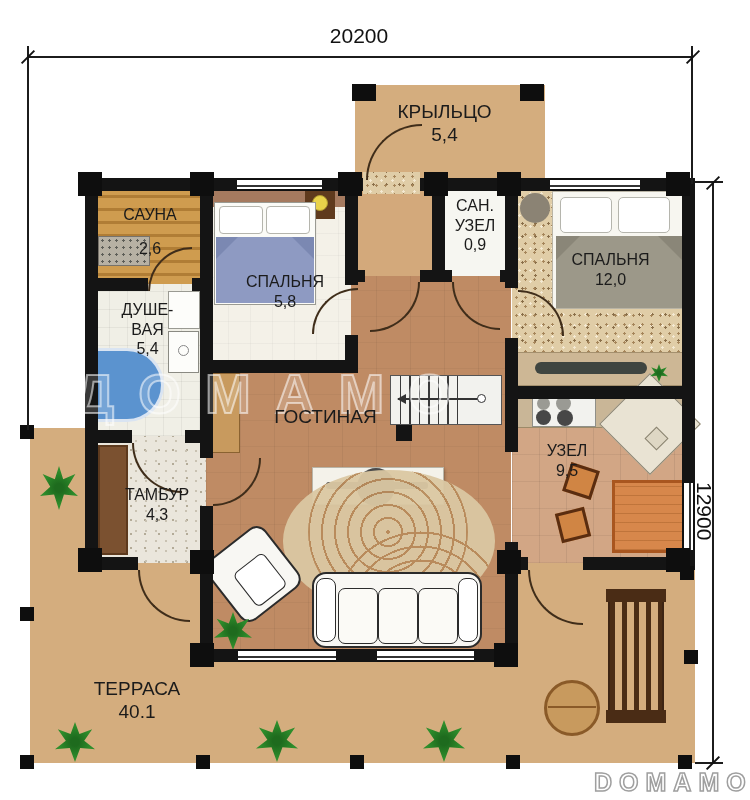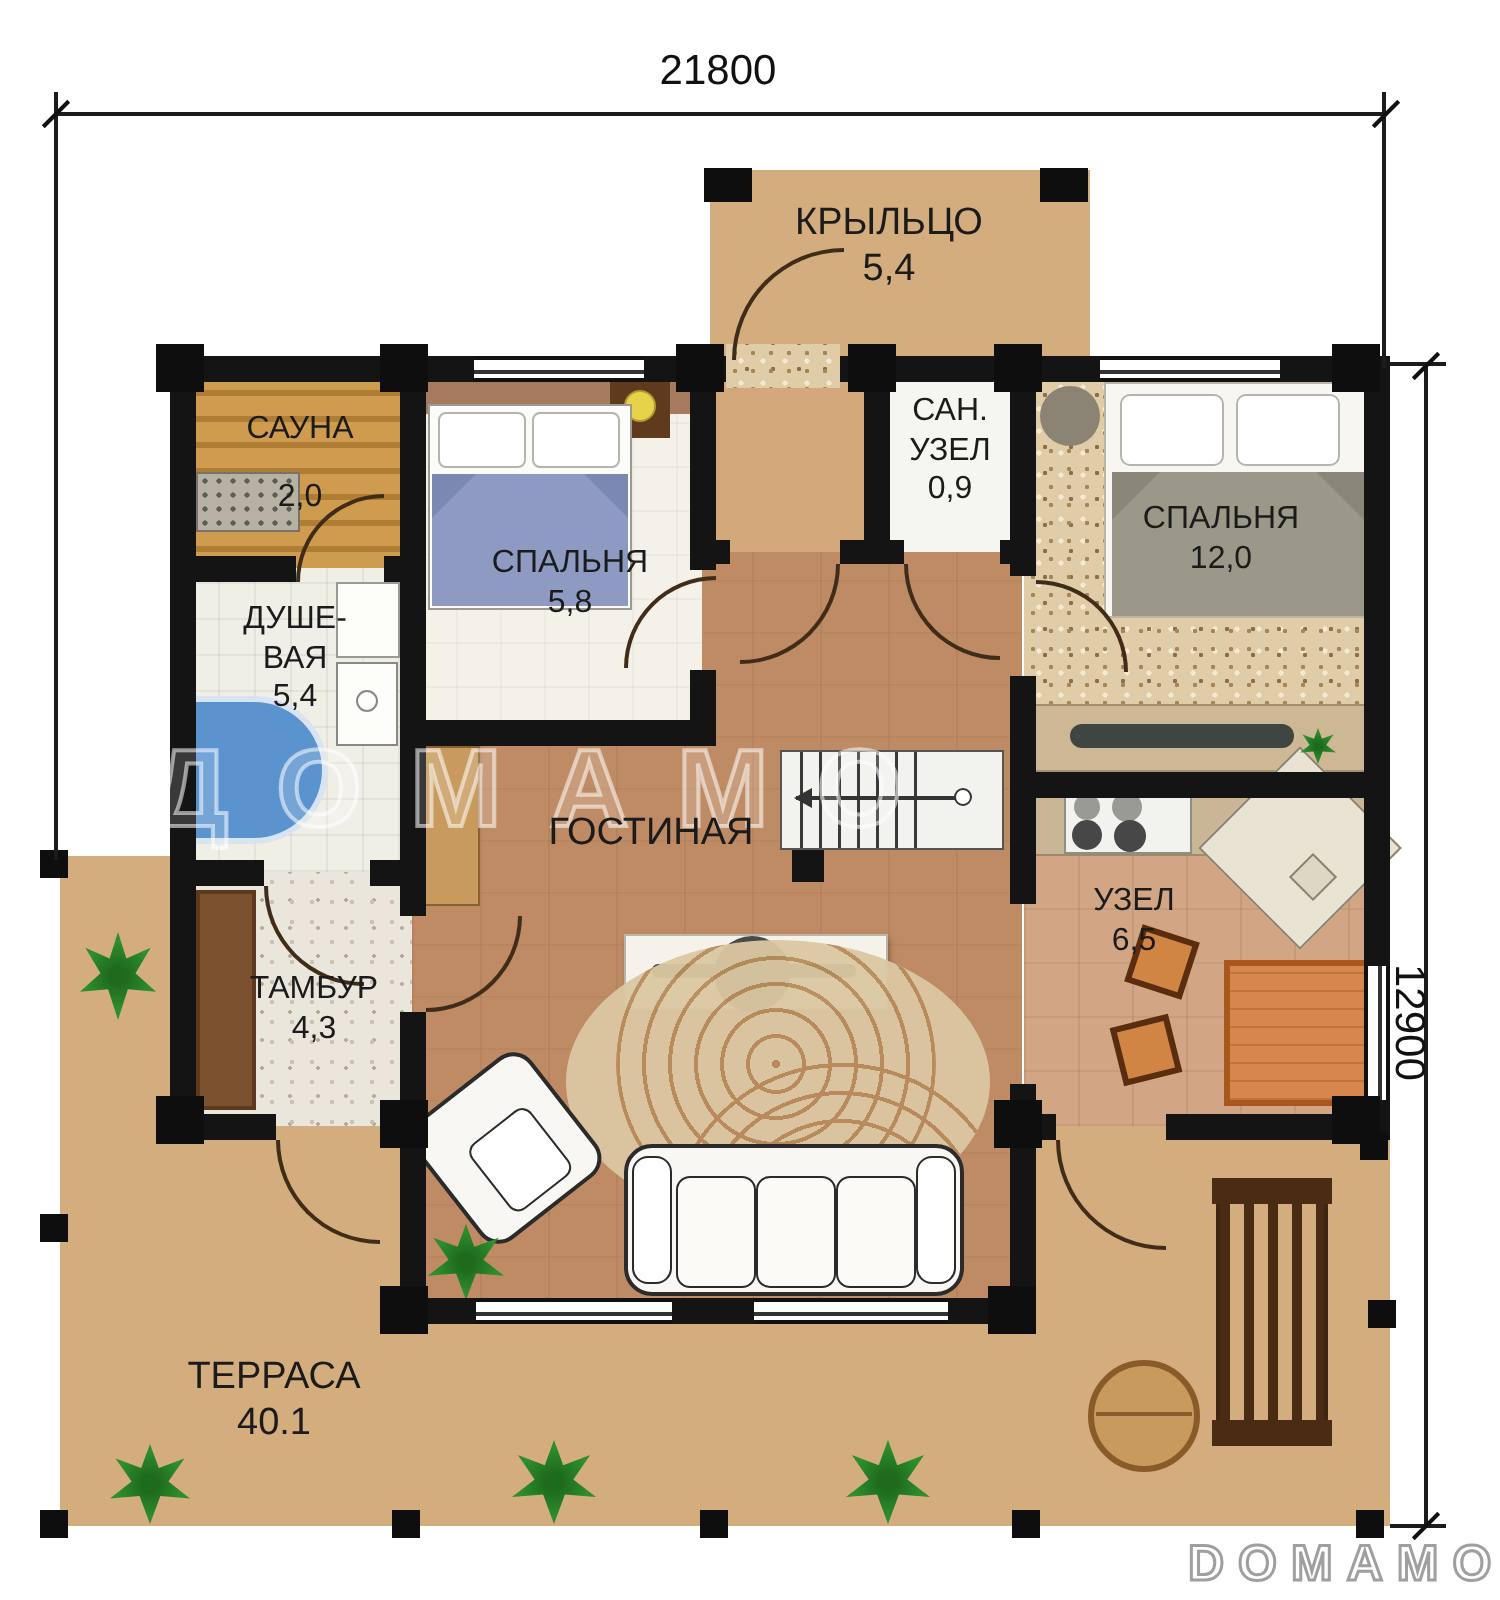--- a/index.html
+++ b/index.html
@@ -234,35 +234,35 @@
   <div class="arc tl" style="left:312px;top:288px;width:46px;height:46px;"></div>
   <div class="arc tr" style="left:518px;top:290px;width:46px;height:46px;"></div>
   <div class="arc bl" style="left:528px;top:570px;width:55px;height:55px;"></div>
   <div class="arc br" style="left:213px;top:458px;width:48px;height:48px;"></div>
 
   <div class="dim" style="left:27px;top:56px;width:666px;height:2px;"></div>
   <div class="dim" style="left:27px;top:46px;width:2px;height:384px;"></div>
   <div class="dim" style="left:691px;top:46px;width:2px;height:138px;"></div>
   <div class="tick" style="left:19px;top:56px;"></div>
   <div class="tick" style="left:684px;top:56px;"></div>
-  <div class="dimtxt" style="left:309px;top:24px;width:100px;text-align:center;">21800</div>
+  <div class="dimtxt" style="left:309px;top:24px;width:100px;text-align:center;">20200</div>
   <div class="dim" style="left:712px;top:182px;width:2px;height:581px;"></div>
   <div class="dim" style="left:695px;top:181px;width:28px;height:2px;"></div>
   <div class="dim" style="left:695px;top:762px;width:28px;height:2px;"></div>
   <div class="tick" style="left:704px;top:182px;"></div>
   <div class="tick" style="left:704px;top:762px;"></div>
   <div class="dimtxt" style="left:716px;top:482px;transform:rotate(90deg);transform-origin:0 0;">12900</div>
 
   <div class="lbl lbl19" style="left:382px;top:100px;width:125px;">
     <span class="nm">КРЫЛЬЦО</span>
     <span class="ar">5,4</span>
   </div>
   <div class="lbl lbl18 gap-top" style="left:100px;top:205px;width:100px;">
     <span class="nm">САУНА</span>
-    <span class="ar">2,0</span>
+    <span class="ar">2,6</span>
   </div>
   <div class="lbl lbl18" style="left:225px;top:272px;width:120px;">
     <span class="nm">СПАЛЬНЯ</span>
     <span class="ar">5,8</span>
   </div>
   <div class="lbl lbl16" style="left:443px;top:196px;width:64px;">
     <span class="nm">САН.
 УЗЕЛ</span>
     <span class="ar">0,9</span>
   </div>
@@ -273,21 +273,21 @@
   <div class="lbl lbl18" style="left:100px;top:300px;width:95px;">
     <span class="nm">ДУШЕ-
 ВАЯ</span>
     <span class="ar">5,4</span>
   </div>
   <div class="lbl lbl19" style="left:258px;top:405px;width:135px;">
     <span class="nm">ГОСТИНАЯ</span>
   </div>
   <div class="lbl lbl18" style="left:512px;top:441px;width:110px;">
     <span class="nm">УЗЕЛ</span>
-    <span class="ar">6,5</span>
+    <span class="ar">9,5</span>
   </div>
   <div class="lbl lbl18" style="left:112px;top:485px;width:90px;">
     <span class="nm">ТАМБУР</span>
     <span class="ar">4,3</span>
   </div>
   <div class="lbl lbl19" style="left:72px;top:677px;width:130px;">
     <span class="nm">ТЕРРАСА</span>
     <span class="ar">40.1</span>
   </div>
 

